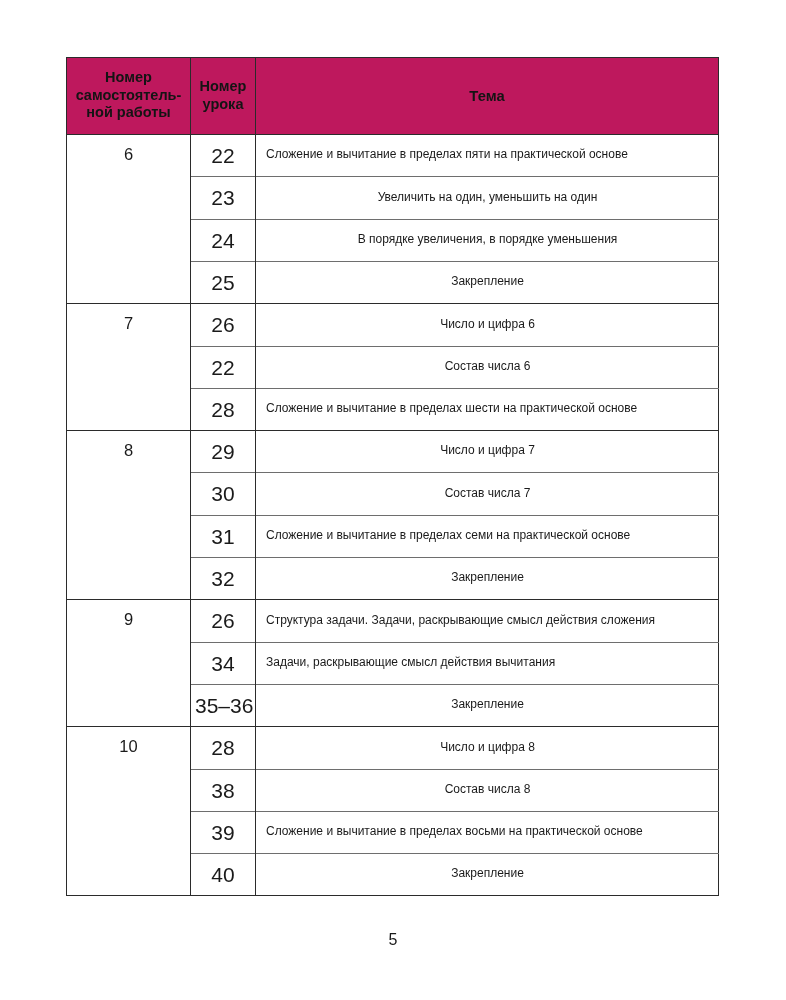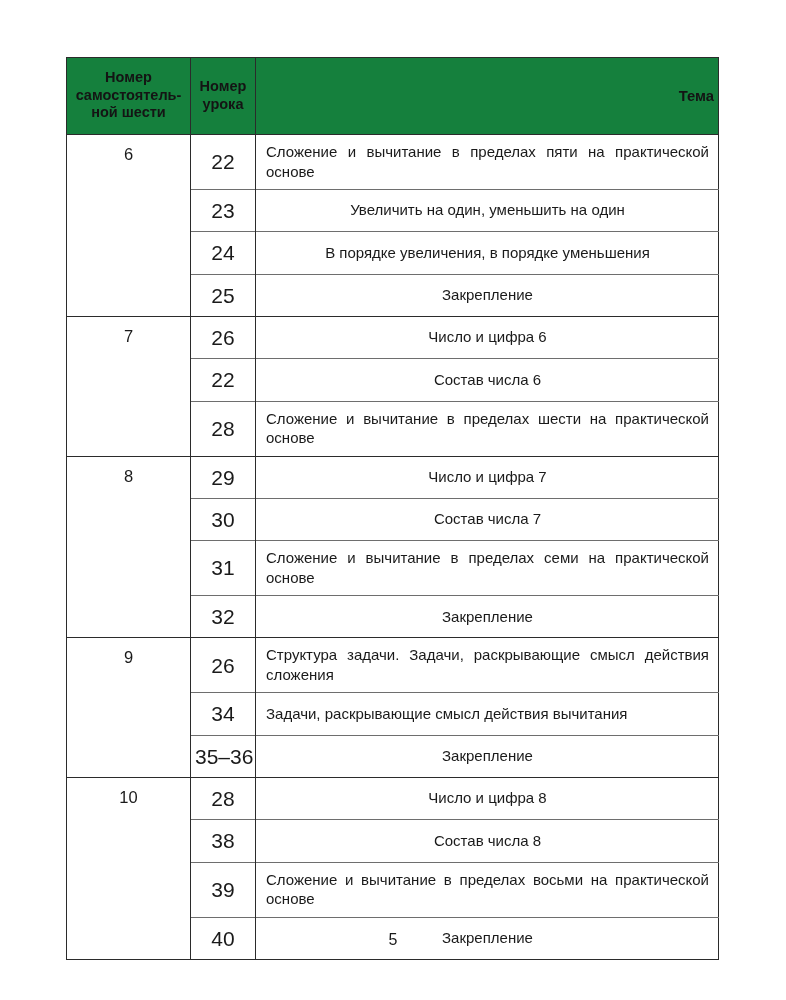--- a/index.html
+++ b/index.html
@@ -26,21 +26,21 @@
     background: #ffffff;
   }
 
   .plan-table {
     position: absolute;
     left: 66px;
     top: 57px;
     width: 652px;
     border-collapse: collapse;
     table-layout: fixed;
-    background: #15803d;
+    background: #be185d;
   }
 
   .plan-table col.col-work  { width: 124px; }
   .plan-table col.col-lesson{ width: 65px;  }
   .plan-table col.col-topic { width: 463px; }
 
   
   .plan-table {
     border: 1.6px solid #2b2b2b;
   }
@@ -51,27 +51,27 @@
     border-bottom: 1.6px solid #2b2b2b;
     font-size: 14.5px;
     font-weight: bold;
     line-height: 1.22;
     padding: 11px 4px 12px;
     text-align: center;
     vertical-align: middle;
     color: #141414;
   }
   thead th:last-child { border-right: none; }
-  thead th.th-topic { font-size: 14.8px; text-align: right; }
+  thead th.th-topic { font-size: 14.8px; }
 
   
   tbody td {
     border-right: 1.4px solid #2b2b2b;
     border-top: 1.1px solid #6e6e6e;
-    font-size: 15px;
+    font-size: 12px;
     line-height: 1.3;
     color: #1a1a1a;
     vertical-align: middle;
     background: #ffffff;
   }
   tbody td:last-child { border-right: none; }
 
   
   tbody tr.group-start > td {
     border-top: 1.7px solid #2b2b2b;
@@ -125,21 +125,21 @@
     <colgroup>
       <col class="col-work">
       <col class="col-lesson">
       <col class="col-topic">
     </colgroup>
     <thead>
       <tr>
         <th class="th-work">
           <span>Номер</span><br>
           <span>самостоятель-</span><br>
-          <span>ной шести</span>
+          <span>ной работы</span>
         </th>
         <th class="th-lesson">
           <span>Номер</span><br>
           <span>урока</span>
         </th>
         <th class="th-topic">Тема</th>
       </tr>
     </thead>
     <tbody id="table-body">
         <tr class="group-start first-row">

